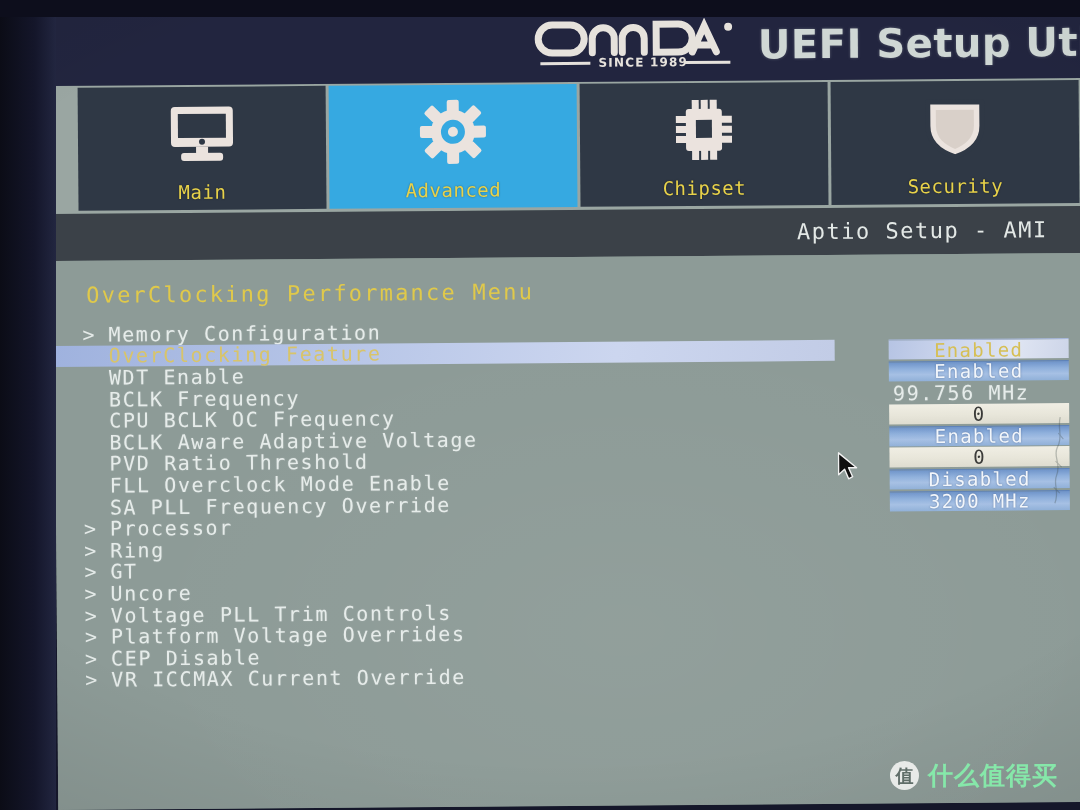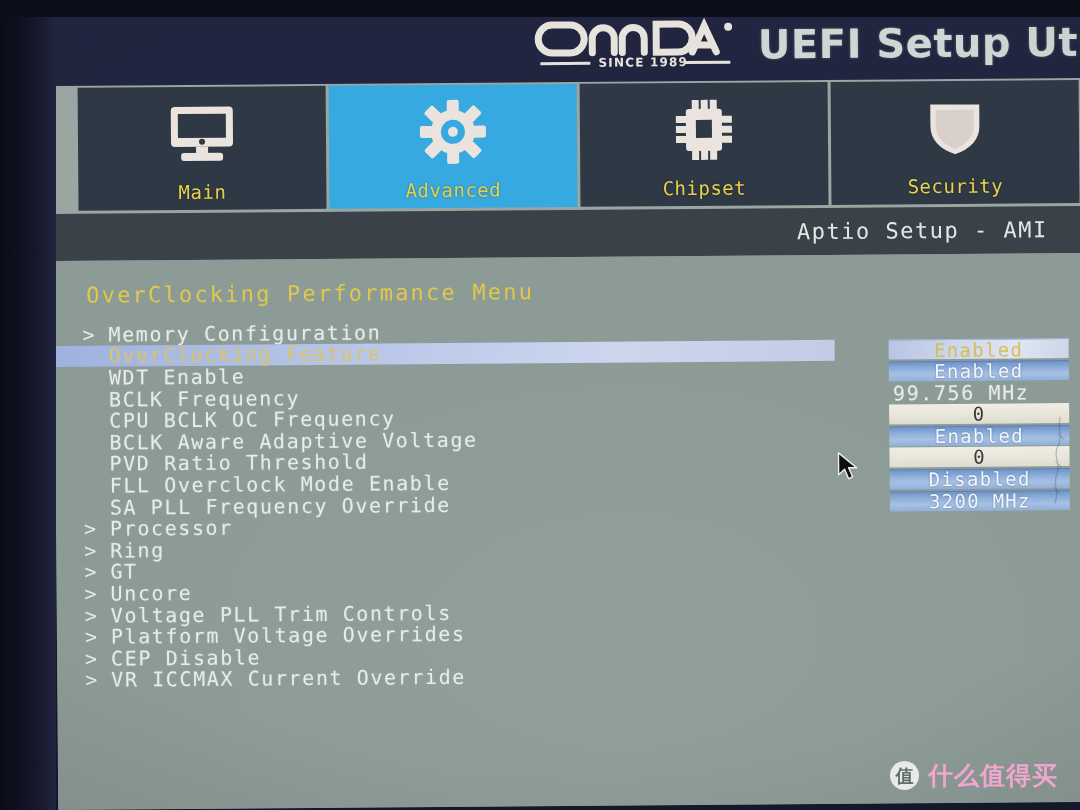--- a/index.html
+++ b/index.html
@@ -296,21 +296,21 @@
     font-weight: bold;
     display: flex;
     align-items: center;
     justify-content: center;
     line-height: 1;
   }
   #wm-text {
     font-family: "DejaVu Sans", sans-serif;
     font-size: 25px;
     font-weight: bold;
-    color: #f9a8d4;
+    color: #86efac;
     letter-spacing: 1px;
     white-space: nowrap;
   }
 
   
   #glare {
     position: absolute;
     inset: 0;
     pointer-events: none;
     z-index: 55;

